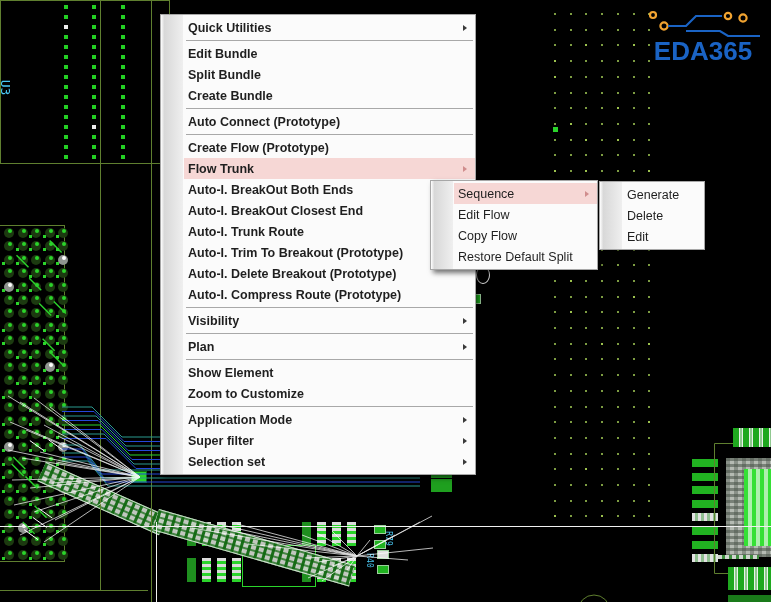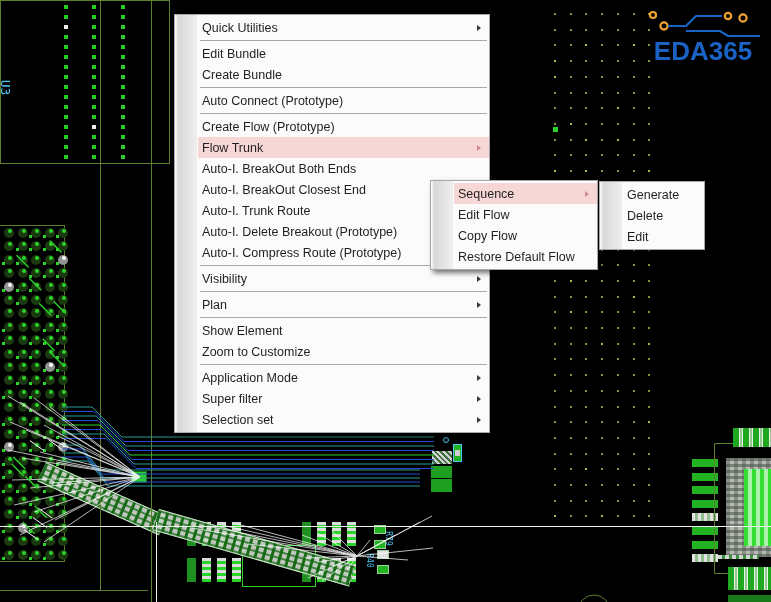--- a/index.html
+++ b/index.html
@@ -74,21 +74,21 @@
   .menu .gutter{position:absolute;left:0;top:0;bottom:0;width:22px;
     background:linear-gradient(to right,#ffffff,#d8d8d8 15%,#efefef);}
   .mi{position:relative;margin-left:23px;height:21px;display:flex;align-items:center;
     padding:0 8px 0 4px;cursor:default;}
   .mi.hl{background:#f6d7d5;}
   .mi .lbl{flex:1;white-space:nowrap;}
   .mi .arr{width:0;height:0;border-left:4px solid #3a3a3a;
     border-top:3.5px solid transparent;border-bottom:3.5px solid transparent;}
   .mi.hl .arr{border-left-color:#d08d8d;}
   .msep{height:1px;background:#a8a8a8;margin:2px 2px 2px 25px;position:relative;}
-  #context-menu{left:174px;top:14px;width:316px;}
+  #context-menu{left:160px;top:14px;width:316px;font-weight:bold;}
   #submenu-flow{left:430px;top:180px;width:168px;}
   #submenu-seq{left:599px;top:181px;width:106px;}
 </style>
 </head>
 <body>
 
 <div id="screen">
 
   <div id="pcb-base">
     <div class="abs box1"></div>
@@ -864,20 +864,23 @@
     <div class="gutter"></div>
   <div class="mi">
         <span class="lbl">Quick Utilities</span>
         <span class="arr"></span>
       </div>
       <div class="msep"></div>
       <div class="mi">
         <span class="lbl">Edit Bundle</span>
       </div>
       <div class="mi">
+        <span class="lbl">Split Bundle</span>
+      </div>
+      <div class="mi">
         <span class="lbl">Create Bundle</span>
       </div>
       <div class="msep"></div>
       <div class="mi">
         <span class="lbl">Auto Connect (Prototype)</span>
       </div>
       <div class="msep"></div>
       <div class="mi">
         <span class="lbl">Create Flow (Prototype)</span>
       </div>
@@ -886,20 +889,23 @@
         <span class="arr"></span>
       </div>
       <div class="mi">
         <span class="lbl">Auto-I. BreakOut Both Ends</span>
       </div>
       <div class="mi">
         <span class="lbl">Auto-I. BreakOut Closest End</span>
       </div>
       <div class="mi">
         <span class="lbl">Auto-I. Trunk Route</span>
+      </div>
+      <div class="mi">
+        <span class="lbl">Auto-I. Trim To Breakout (Prototype)</span>
       </div>
       <div class="mi">
         <span class="lbl">Auto-I. Delete Breakout (Prototype)</span>
       </div>
       <div class="mi">
         <span class="lbl">Auto-I. Compress Route (Prototype)</span>
       </div>
       <div class="msep"></div>
       <div class="mi">
         <span class="lbl">Visibility</span>
@@ -937,21 +943,21 @@
         <span class="lbl">Sequence</span>
         <span class="arr"></span>
       </div>
       <div class="mi">
         <span class="lbl">Edit Flow</span>
       </div>
       <div class="mi">
         <span class="lbl">Copy Flow</span>
       </div>
       <div class="mi">
-        <span class="lbl">Restore Default Flow</span>
+        <span class="lbl">Restore Default Split</span>
       </div>
     </div>
   <div class="menu" id="submenu-seq">
     <div class="gutter"></div>
   <div class="mi">
         <span class="lbl">Generate</span>
       </div>
       <div class="mi">
         <span class="lbl">Delete</span>
       </div>

